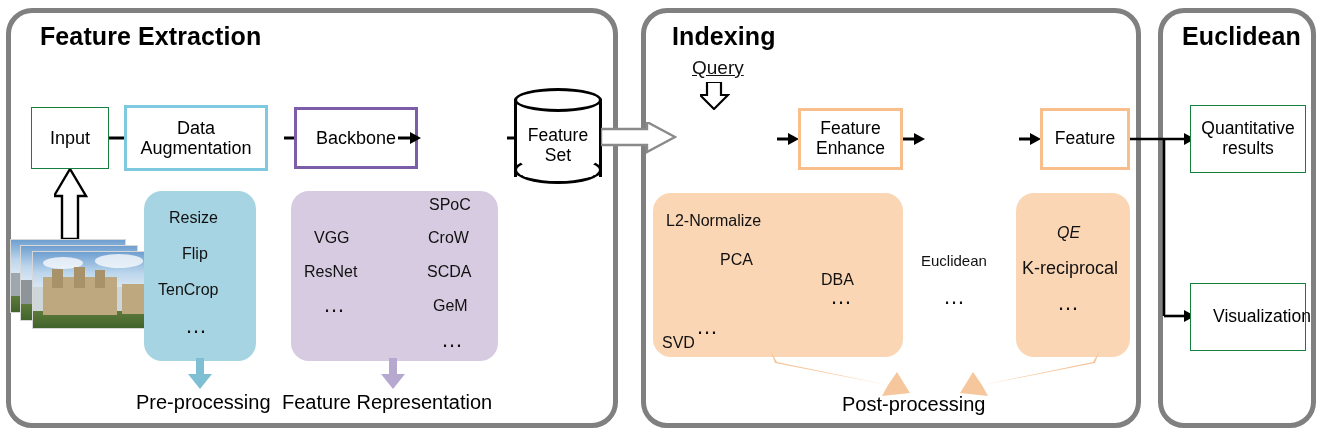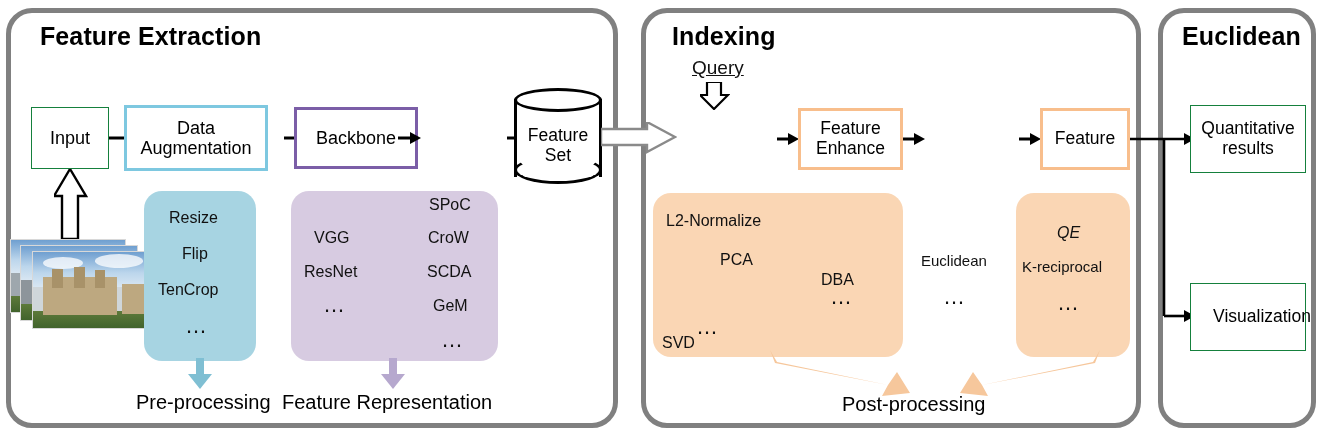--- a/index.html
+++ b/index.html
@@ -192,21 +192,21 @@
   <div class="tagtext" style="left:662px;top:286px;margin-top:48px;">SVD</div>
   <div class="tagtext" style="left:696px;top:314px;font-size:22px;letter-spacing:3px;">…</div>
   <div class="tagtext" style="left:821px;top:251px;margin-top:20px;">DBA</div>
   <div class="tagtext" style="left:830px;top:284px;font-size:22px;letter-spacing:3px;">…</div>
 
   <div class="tagtext" style="left:921px;top:252px;font-size:15px;">Euclidean</div>
   <div class="tagtext" style="left:943px;top:284px;font-size:22px;letter-spacing:3px;">…</div>
 
   <div class="pill pill-orange" style="left:1016px;top:193px;width:114px;height:164px;"></div>
   <div class="tagtext" style="left:1057px;top:224px;font-style:italic;">QE</div>
-  <div class="tagtext" style="left:1022px;top:258px;font-size:15px;">K-reciprocal</div>
+  <div class="tagtext" style="left:1022px;top:258px;font-size:18px;">K-reciprocal</div>
   <div class="tagtext" style="left:1057px;top:290px;font-size:22px;letter-spacing:3px;">…</div>
 
   <svg class="connector" style="left:770px;top:350px;" width="330" height="48">
     <polygon points="0,0 7,12 118,35 127,22 140,43 112,46 118,35 5,13" fill="#F6C79C"></polygon>
     <polygon points="330,0 323,12 212,35 203,22 190,43 218,46 212,35 325,13" fill="#F6C79C"></polygon>
   </svg>
   <div class="caption" style="left:842px;top:393px;">Post-processing</div>
 
   <svg class="connector" style="left:1130px;top:125px;" width="66" height="200">
     <line x1="0" y1="14" x2="56" y2="14" stroke="#000" stroke-width="2.6"></line>

